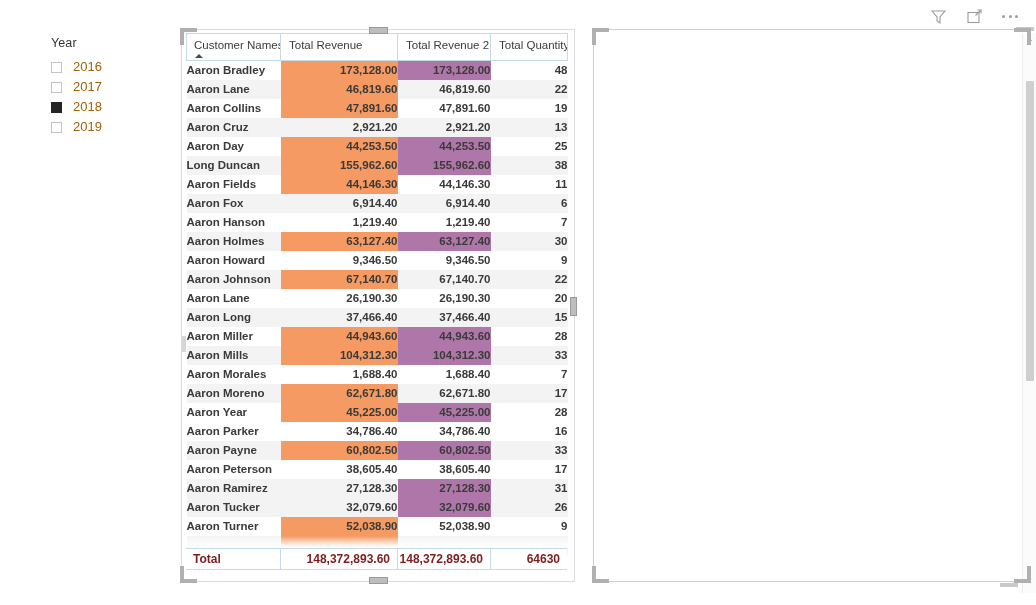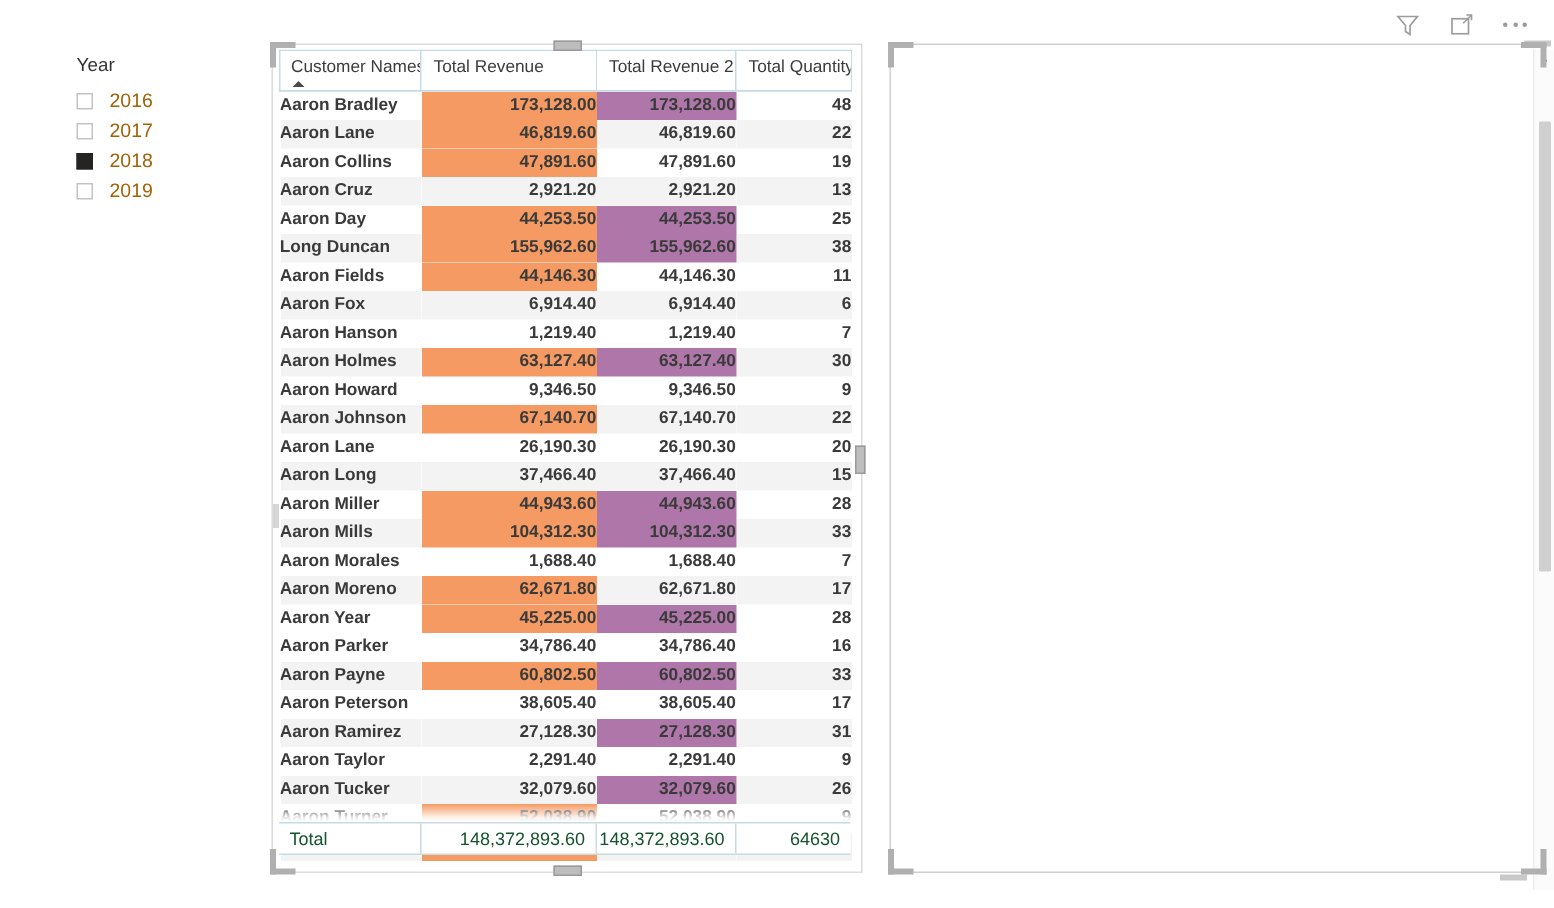--- a/index.html
+++ b/index.html
@@ -197,22 +197,22 @@
     bottom: 8px;
     width: 381px;
     height: 22px;
     display: flex;
     align-items: center;
     background: #ffffff;
     border-top: 1px solid #c6dce4;
     border-bottom: 1px solid #c6dce4;
     box-sizing: border-box;
     font-size: 12px;
-    font-weight: normal;
-    color: #14532d;
+    font-weight: bold;
+    color: #7f1d1d;
   }
   #total-row .tc {
     height: 20px;
     line-height: 20px;
     box-sizing: border-box;
     overflow: hidden;
     white-space: nowrap;
   }
   #total-row .tc.label { width: 94px; padding-left: 7px; text-align: left; }
   #total-row .tc.n1 { width: 117px; text-align: right; padding-right: 7px; border-left: 1px solid #c6dce4; }
@@ -510,26 +510,20 @@
           <td class="num">38,605.40</td>
           <td class="num">38,605.40</td>
           <td class="num">17</td>
         </tr>
         <tr class="even">
           <td class="cn">Aaron Ramirez</td>
           <td class="num">27,128.30</td>
           <td class="num fill-purple">27,128.30</td>
           <td class="num">31</td>
         </tr>
-        <tr class="odd">
-          <td class="cn">Aaron Taylor</td>
-          <td class="num">2,291.40</td>
-          <td class="num">2,291.40</td>
-          <td class="num">9</td>
-        </tr>
         <tr class="even">
           <td class="cn">Aaron Tucker</td>
           <td class="num">32,079.60</td>
           <td class="num fill-purple">32,079.60</td>
           <td class="num">26</td>
         </tr>
         <tr class="odd">
           <td class="cn">Aaron Turner</td>
           <td class="num fill-orange">52,038.90</td>
           <td class="num">52,038.90</td>

